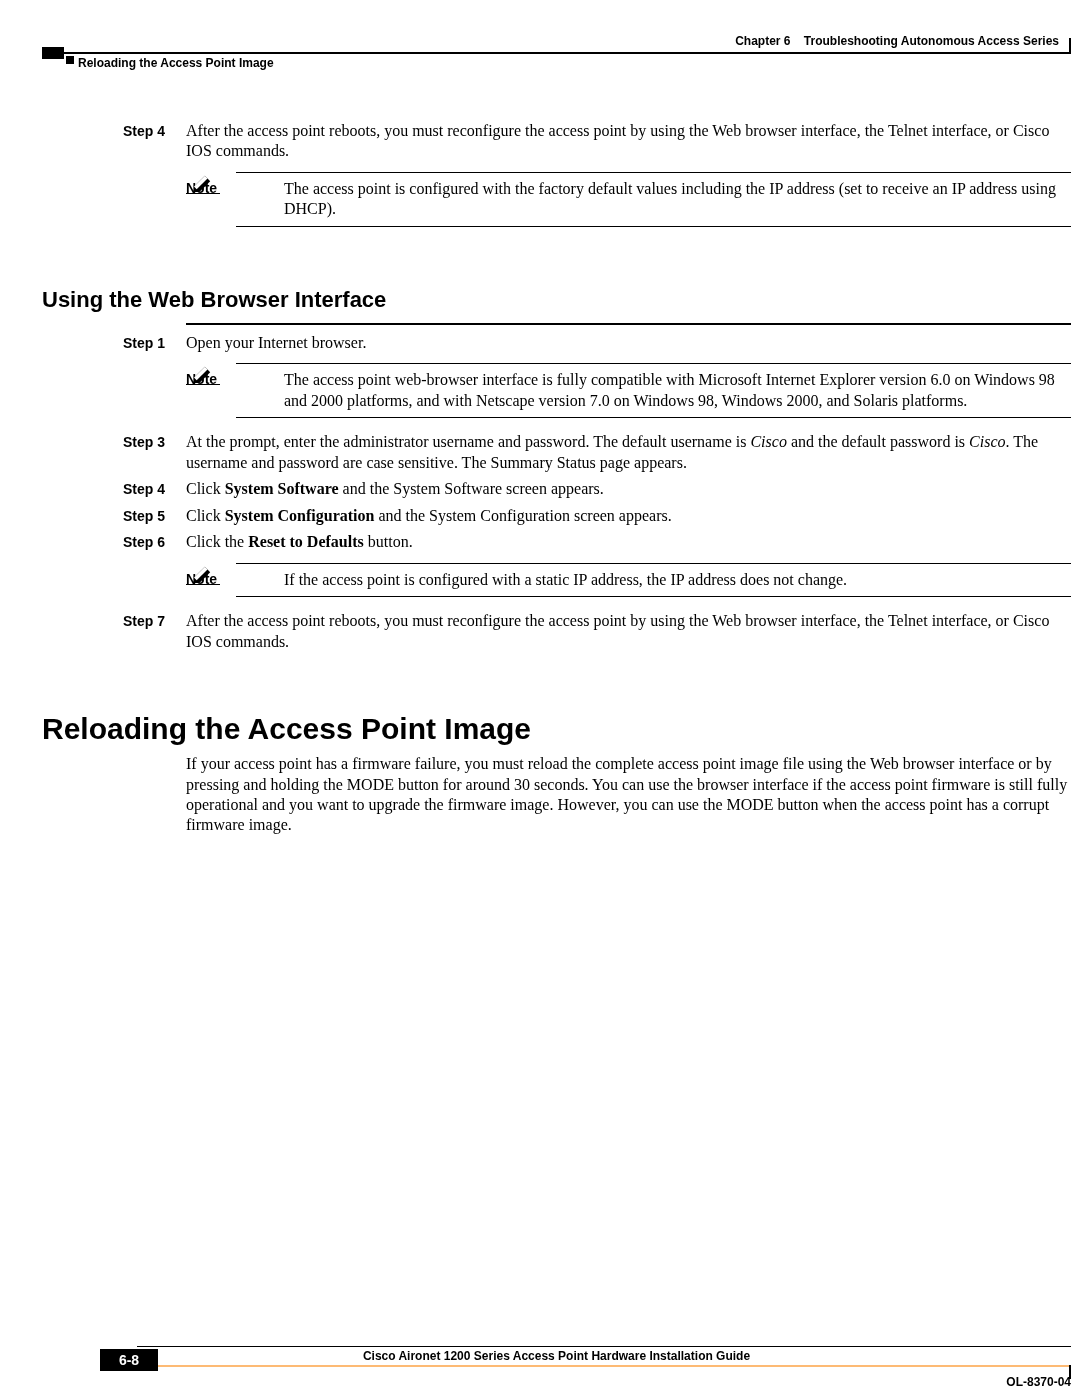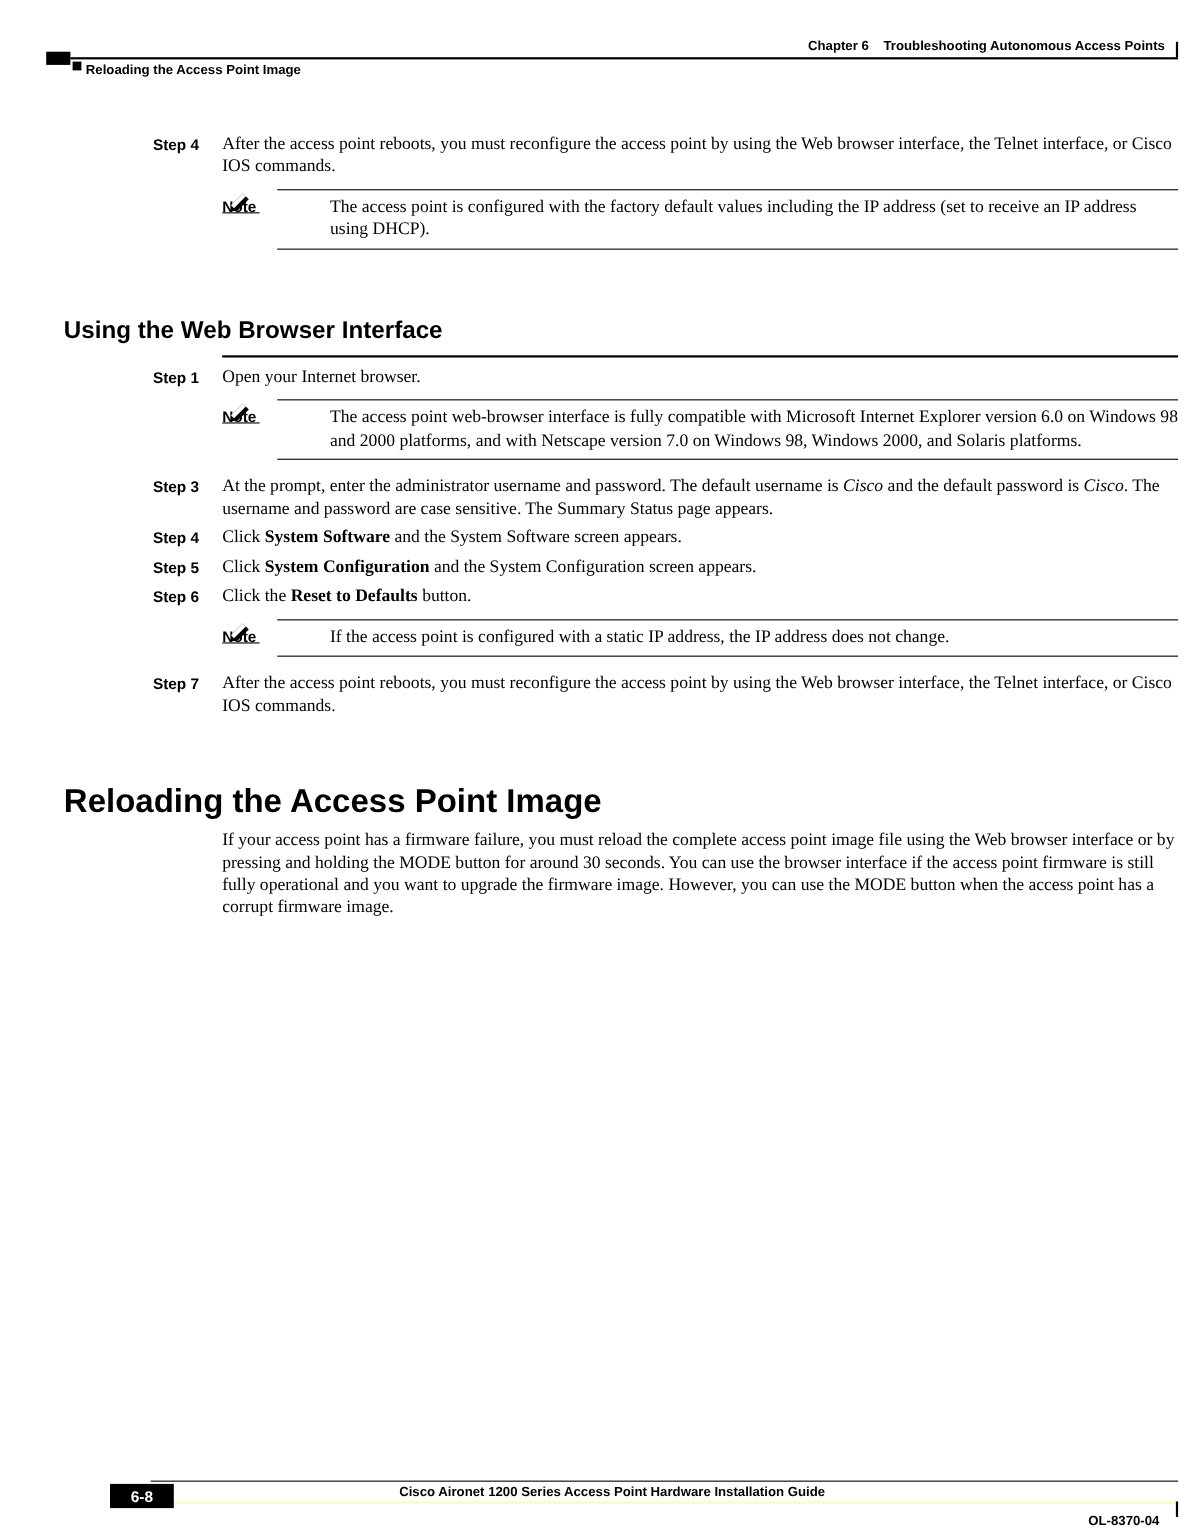--- a/index.html
+++ b/index.html
@@ -66,21 +66,21 @@
     left: 24px;
     top: 18px;
     width: 8px;
     height: 8px;
     background: #000;
   }
 
   .content {
     position: absolute;
     top: 115px;
-    left: 58px;
+    left: 42px;
     right: 9px;
   }
 
   h1.main {
     font-family: Arial, Helvetica, sans-serif;
     font-weight: bold;
     font-size: 30px;
     margin: 60px 0 6px 0;
   }
   h2.sub {
@@ -175,41 +175,41 @@
     margin-bottom: 2px;
   }
   .footer .guide {
     text-align: center;
     font-weight: bold;
     font-size: 12px;
     margin-bottom: 2px;
   }
   .footer .bar {
     height: 2px;
-    background: #fef9c3;
+    background: #fdba74;
     margin-left: 58px;
     position: relative;
   }
   .footer .page-box {
     position: absolute;
     left: 0;
     bottom: -4px;
     width: 58px;
     height: 22px;
     background: #000;
     color: #fff;
     font-weight: bold;
     font-size: 14px;
     display: flex;
     align-items: center;
     justify-content: center;
   }
   .footer .doc-id {
     position: absolute;
-    right: 17px;
+    right: 0;
     bottom: -22px;
     font-weight: bold;
     font-size: 12px;
   }
   .footer .right-tick {
     position: absolute;
     right: 0;
     bottom: -12px;
     width: 2px;
     height: 14px;
@@ -220,21 +220,21 @@
 <body>
 
 <div class="page">
 
   <div class="header">
     <div class="black-box-left"></div>
     <div class="rule"></div>
     <div class="tick"></div>
     <div class="chapter">
       <span>Chapter 6</span>&nbsp;&nbsp;&nbsp;
-      <span>Troubleshooting Autonomous Access Points</span>
+      <span>Troubleshooting Autonomous Access Series</span>
     </div>
     <div class="small-tick"></div>
     <div class="section">Reloading the Access Point Image</div>
   </div>
 
   <div class="content">
 
     <div class="step-block">
       <div class="step-row">
         <div class="step-label">Step 4</div>

